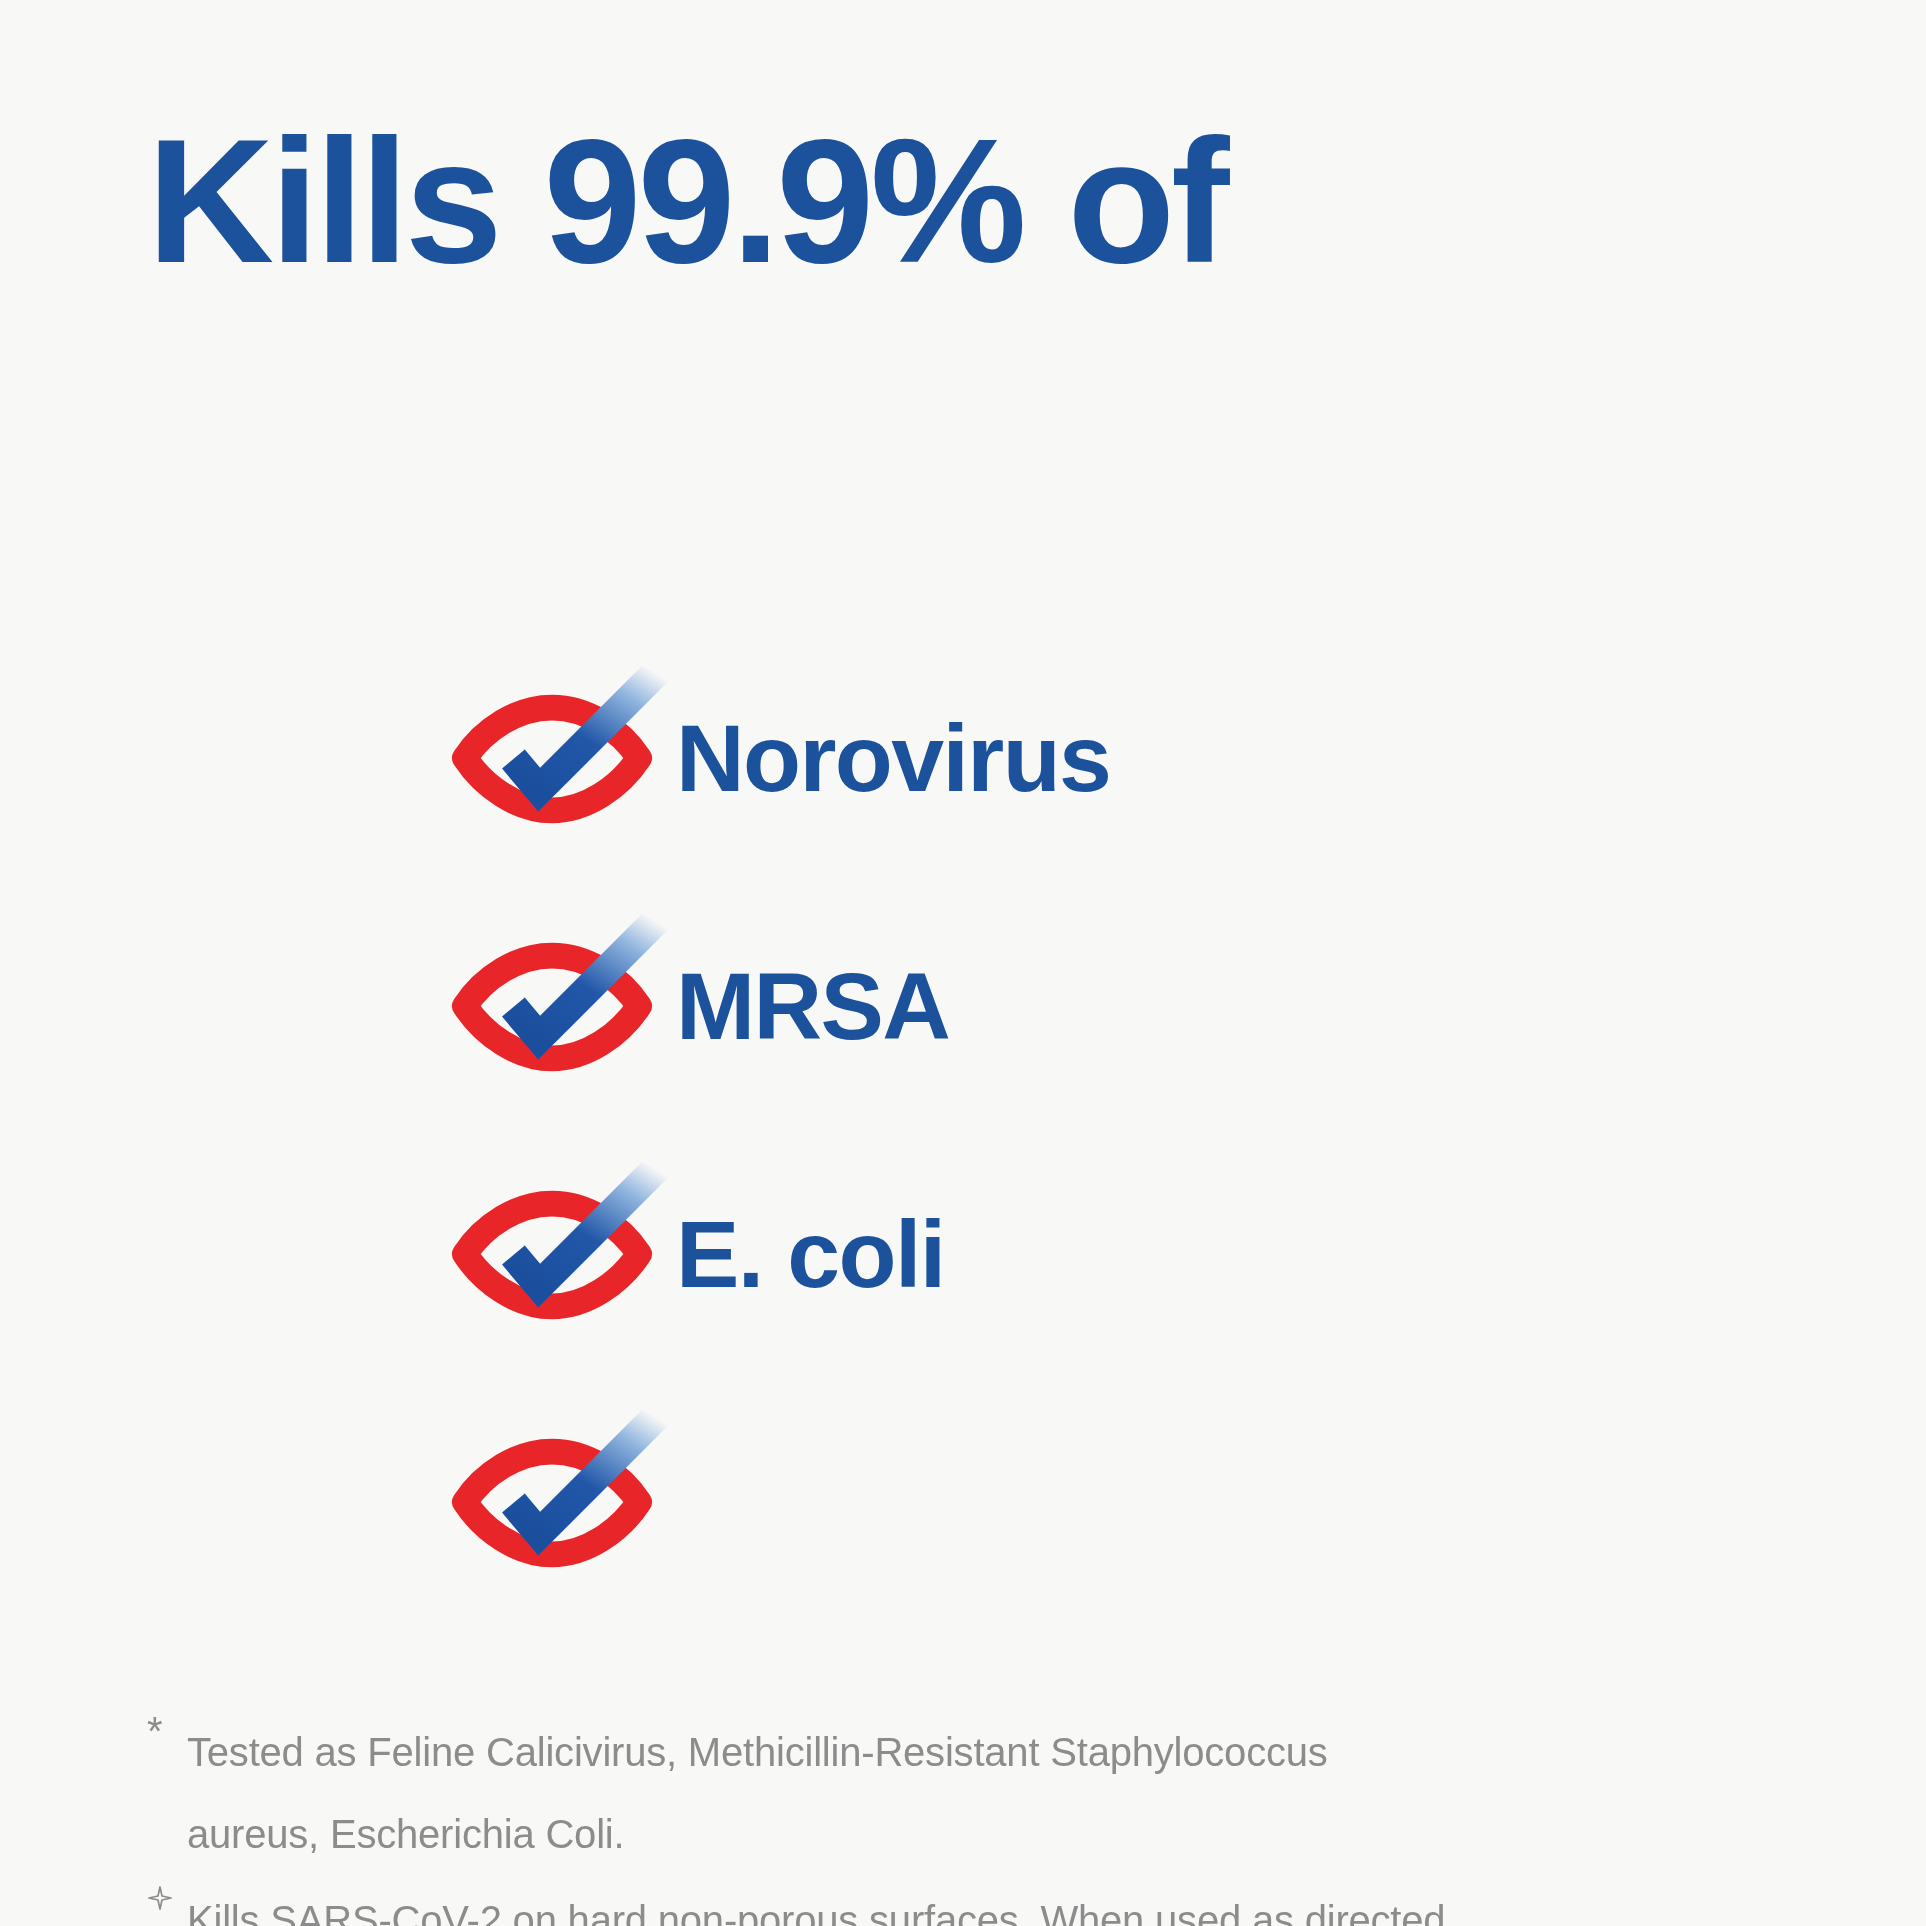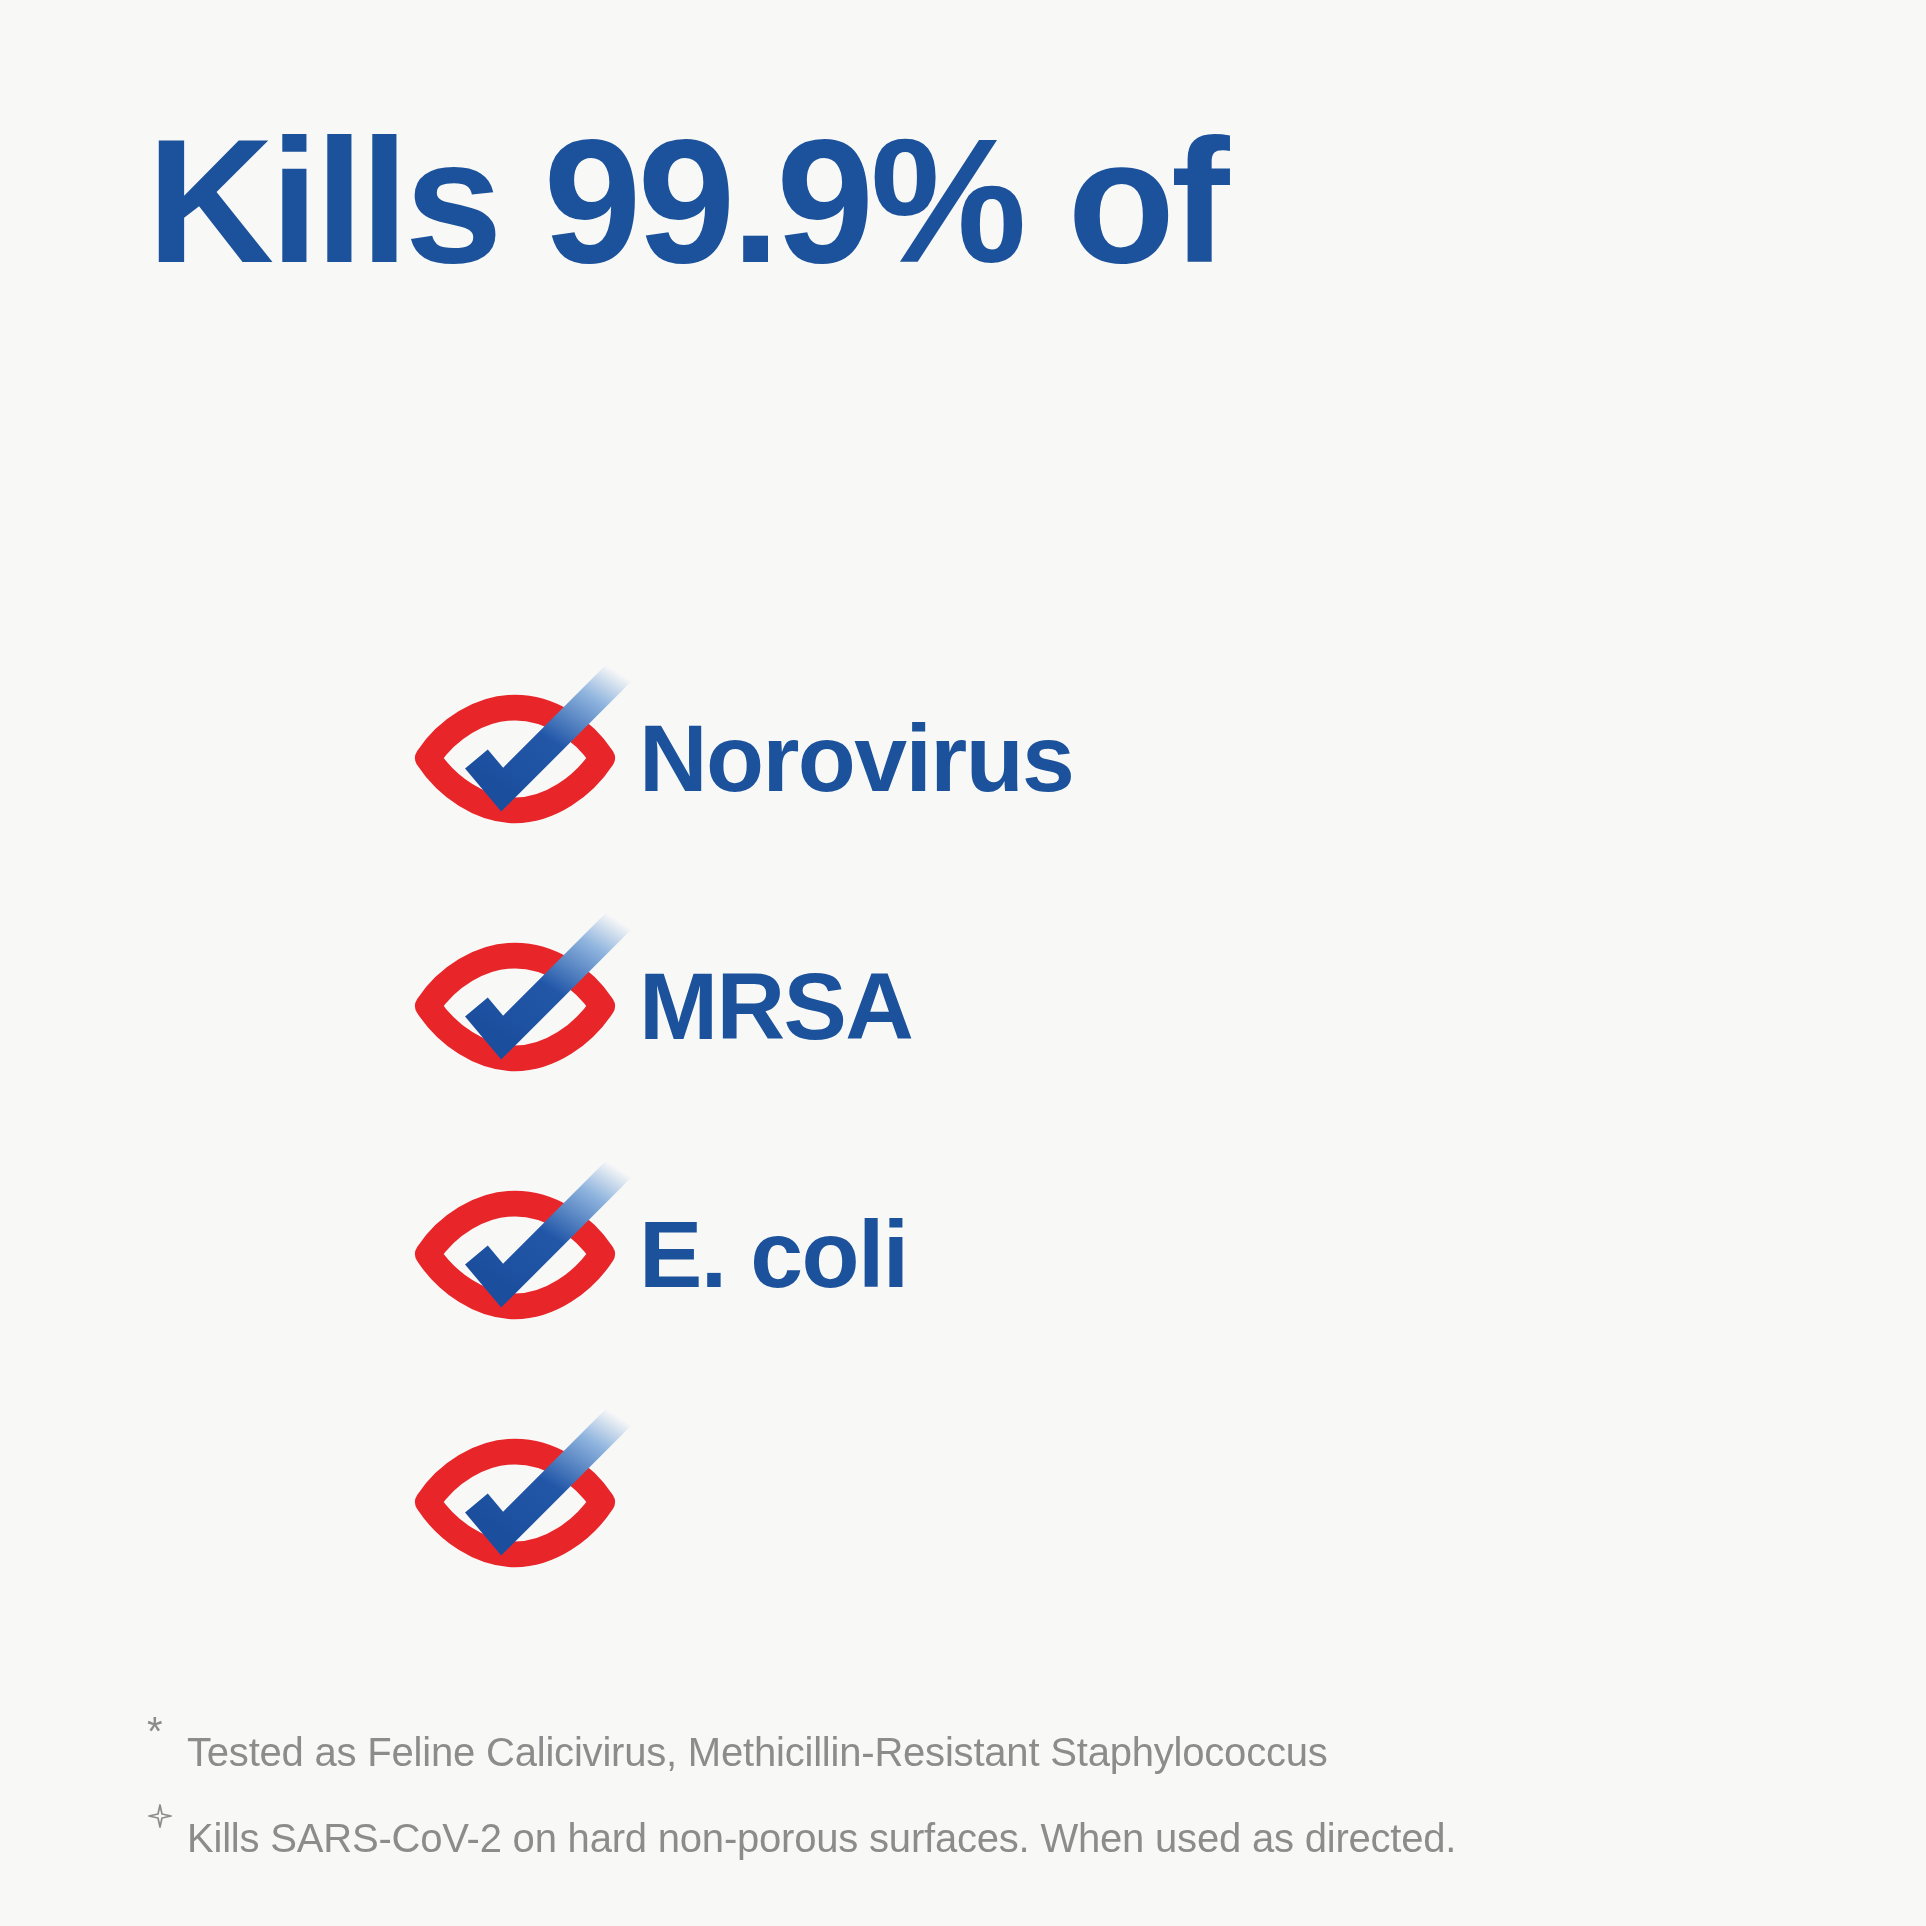--- a/index.html
+++ b/index.html
@@ -31,21 +31,21 @@
     line-height:0;
     position:relative;
     top:-0.46em;
     left:0.02em;
     letter-spacing:0;
   }
 
   
   .list{
     position:absolute;
-    left:399px; top:634px;
+    left:436px; top:634px;
     width:1386px;
   }
   .row{
     display:flex;
     align-items:center;
     height:248px;
   }
   .icon-wrap{
     width:248px;
     min-width:248px;
@@ -189,20 +189,21 @@
     </div>
 
   </div>
 
   <div class="footnotes">
 
     <div class="fn">
       <span class="fn-mark">*</span>
       <span class="fn-body">
         <span class="fn-l">Tested as Feline Calicivirus, Methicillin-Resistant Staphylococcus</span>
+        <span class="fn-l">aureus, Escherichia Coli.</span>
       </span>
     </div>
 
     <div class="fn">
       <span class="fn-mark">
           <svg width="26" height="26" viewBox="0 0 40 40">
             <path d="M20 3 L23.1 16.9 L37 20 L23.1 23.1 L20 37 L16.9 23.1 L3 20 L16.9 16.9 Z" fill="none" stroke="#8C8C8C" stroke-width="2.6" stroke-linejoin="round"></path>
           </svg>
         </span>
       <span class="fn-body">

